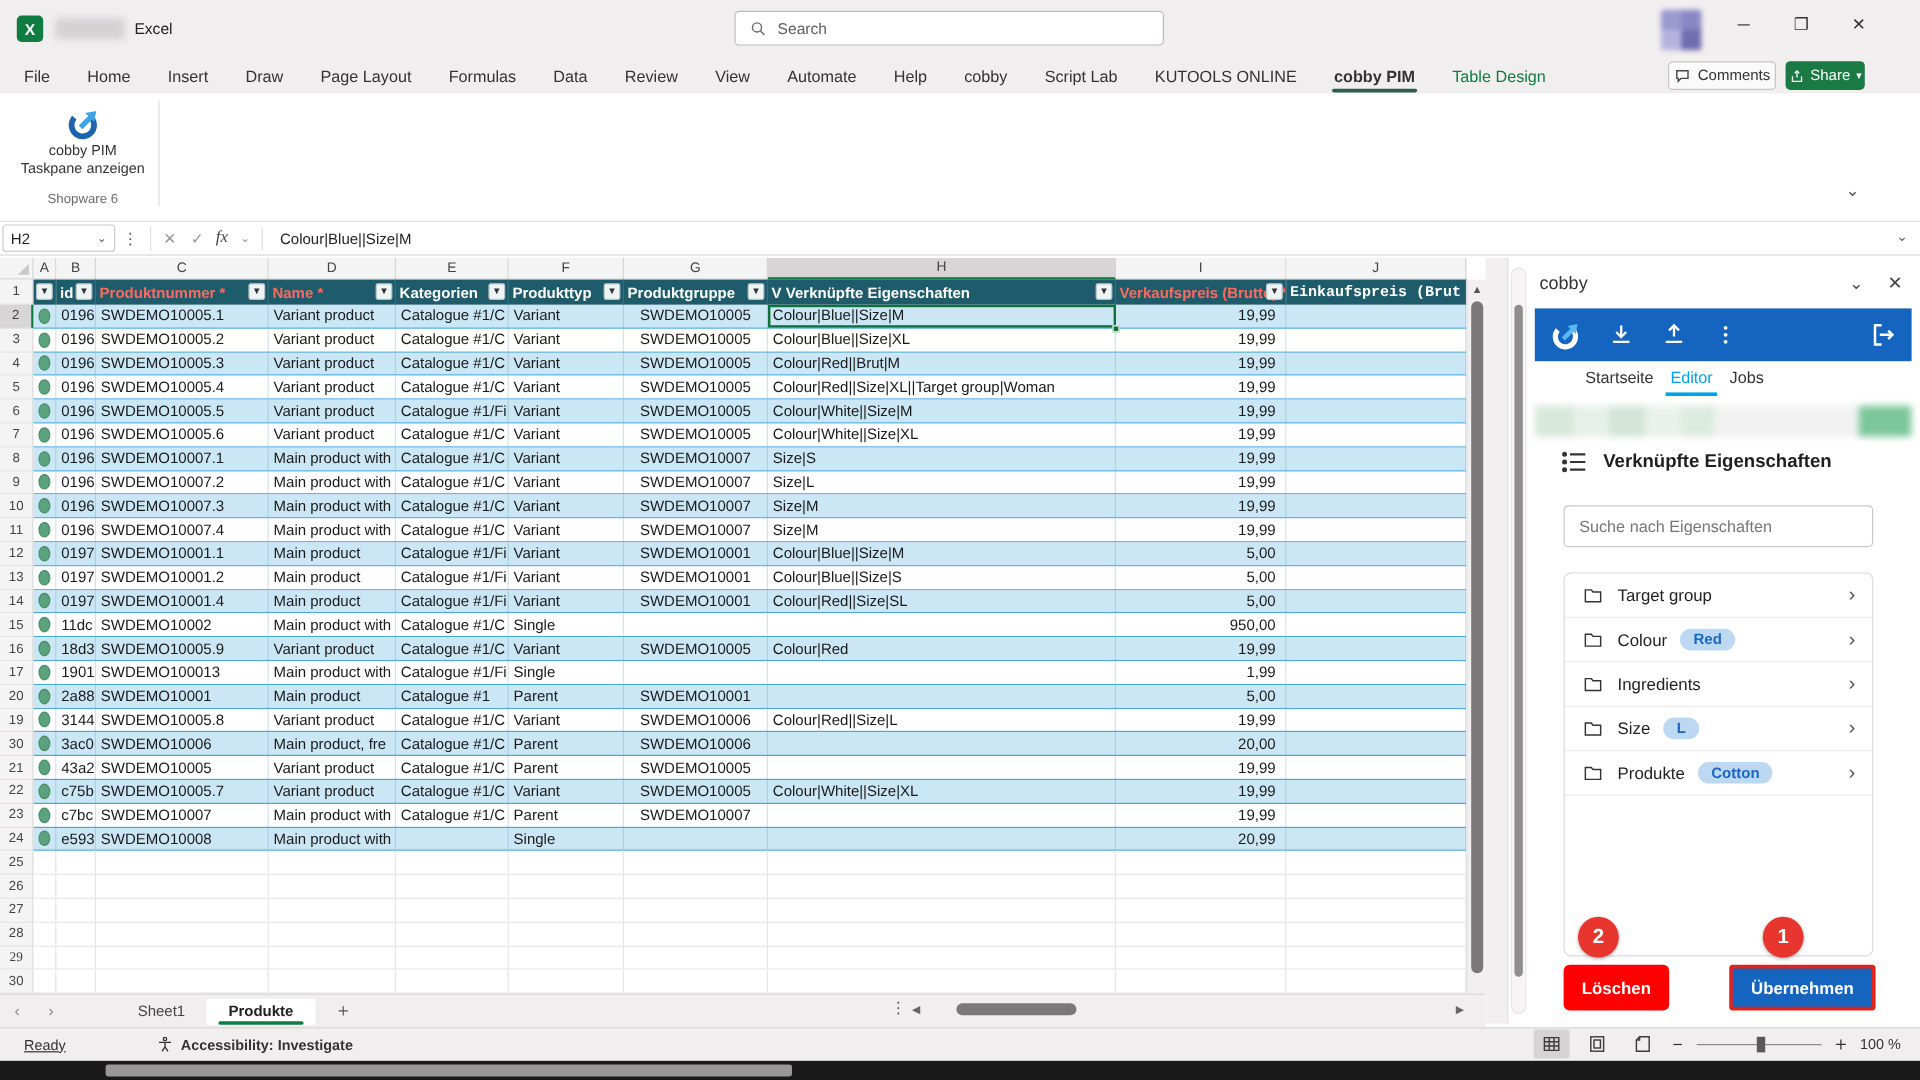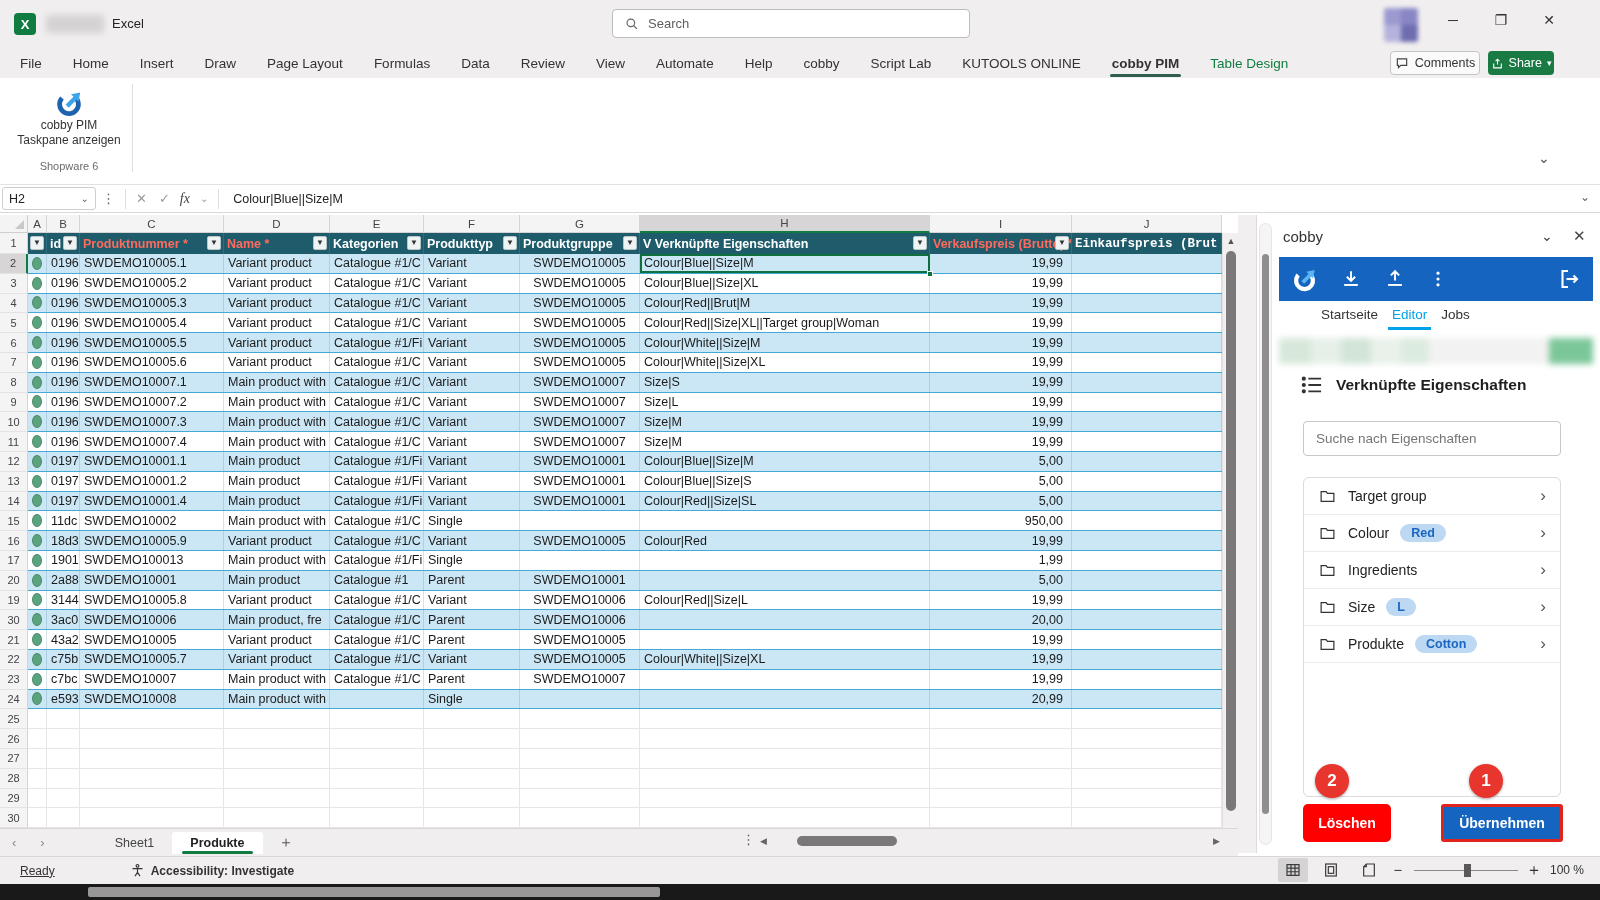--- a/index.html
+++ b/index.html
@@ -267,21 +267,21 @@
       <div class="rnum" style="height: 19.8px;">19</div>
       <div class="rnum" style="height: 19.8px;">30</div>
       <div class="rnum" style="height: 19.8px;">21</div>
       <div class="rnum" style="height: 19.8px;">22</div>
       <div class="rnum" style="height: 19.8px;">23</div>
       <div class="rnum" style="height: 19.8px;">24</div>
       <div class="rnum" style="height: 19.8px;">25</div>
       <div class="rnum" style="height: 19.8px;">26</div>
       <div class="rnum" style="height: 19.8px;">27</div>
       <div class="rnum" style="height: 19.8px;">28</div>
-      <div class="rnum" style="height: 19.8px;">29</div>
+      <div class="rnum" style="height: 19.8px; font-family: Liberation Serif, serif;">29</div>
       <div class="rnum" style="height: 19.8px;">30</div>
     </div>
   <div class="abs" id="table-header">
       <div class="hcell" style="width: 19px;">
         <span>i</span>
         <div class="hfilter">▼</div>
       </div>
       <div class="hcell" style="width: 33px;">
         <span>id</span>
         <div class="hfilter">▼</div>

